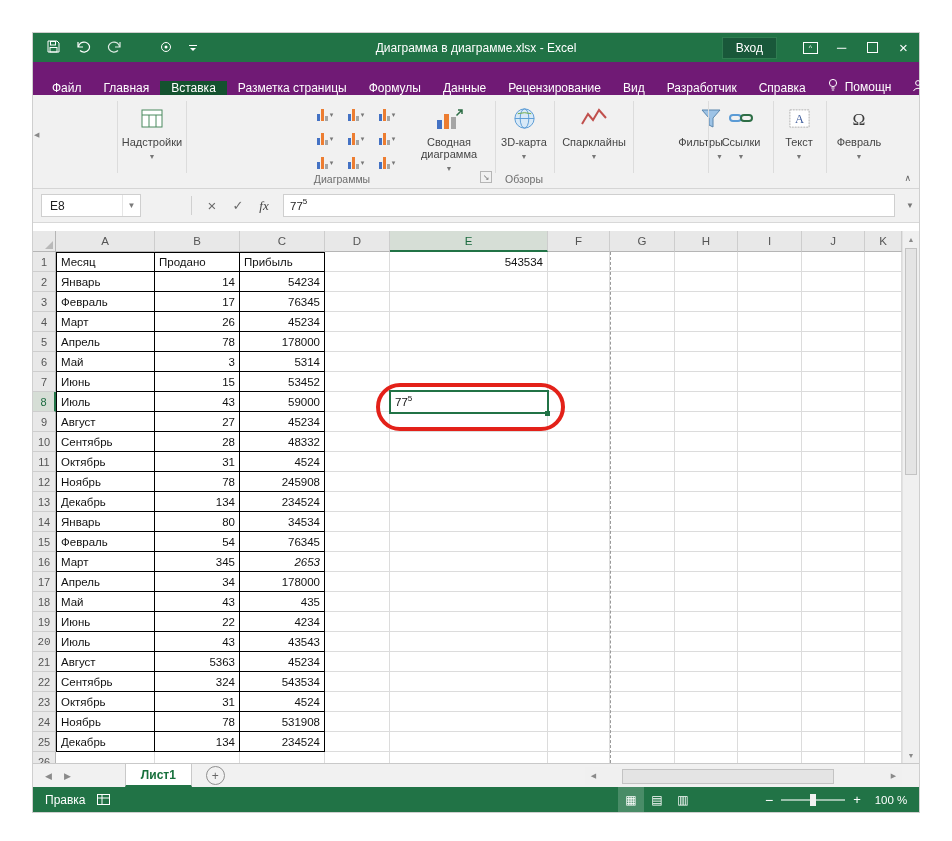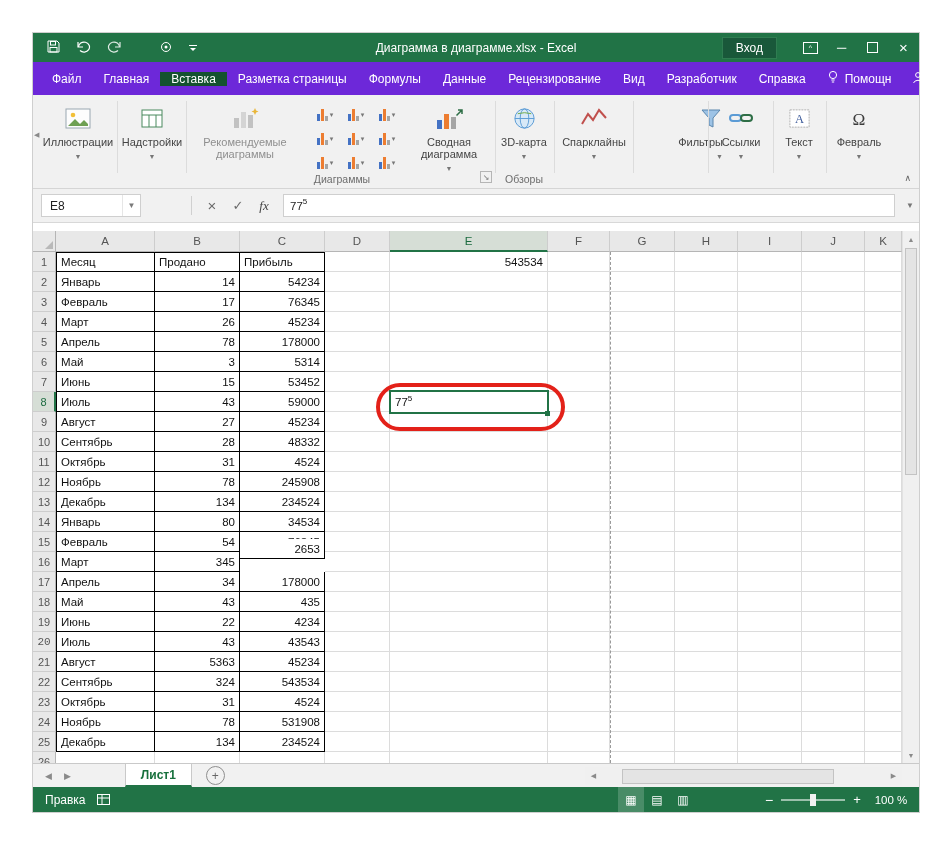--- a/index.html
+++ b/index.html
@@ -11,21 +11,21 @@
   .qat{position:absolute;left:14px;top:0;height:100%;display:flex;align-items:center;gap:16px;z-index:2;}
   .qat .gap{margin-left:22px;}
   .tb-title{position:absolute;left:0;top:0;width:100%;height:100%;display:flex;align-items:center;justify-content:center;font-size:12px;}
   .tb-right{position:absolute;right:0;top:0;height:100%;display:flex;align-items:center;z-index:2;}
   .signin{background:#19583a;border:1px solid #2f7c51;font-size:12px;padding:3px 13px;margin-right:18px;}
   .winbtn{width:31px;height:100%;display:flex;align-items:center;justify-content:center;font-size:13px;}
   .maxglyph{width:9px;height:9px;border:1px solid #fff;display:inline-block;}
   .dispglyph{width:13px;height:10px;border:1px solid #fff;display:inline-flex;align-items:center;justify-content:center;font-size:7px;line-height:1;}
 
   
-  .tabrow{position:absolute;left:0;top:29px;width:100%;height:33px;background:#6d28d9;color:#fff;display:flex;align-items:center;}
+  .tabrow{position:absolute;left:0;top:29px;width:100%;height:33px;background:#701a75;color:#fff;display:flex;align-items:flex-end;}
   #ribbon-tabs{display:flex;align-items:stretch;padding-left:8px;}
   .rtab{display:flex;align-items:center;padding:0 11px;font-size:12px;white-space:nowrap;}
   .rtab.active{background:#14522f;}
   .trr{margin-left:auto;display:flex;align-items:stretch;padding-right:6px;}
   .trtab{display:flex;align-items:center;gap:6px;padding:0 10px;font-size:12px;white-space:nowrap;}
 
   
   .ribbon{position:absolute;left:0;top:62px;width:100%;height:94px;background:#f1f1f1;border-bottom:1px solid #d5d5d5;box-sizing:border-box;}
   .rscroll{position:absolute;left:1px;top:36px;font-size:7px;color:#8a8a8a;}
   .bigbtn{position:absolute;top:4px;height:82px;box-sizing:border-box;display:flex;flex-direction:column;align-items:center;color:#454545;font-size:11px;line-height:12px;text-align:center;}
@@ -177,58 +177,36 @@
               <path d="M2.5 12a4.8 4.2 0 0 1 9 0" fill="none" stroke="#fff"></path>
             </svg></span>
         <span>Поделиться</span>
       </div>
     </div>
   </div>
 
   <div class="ribbon">
     <div class="rscroll">◀</div>
 
-    <div class="bigbtn" style="left:10px;width:70px;">
-      <span class="bicon">
-          <svg width="28" height="25" viewBox="0 0 28 25">
-            <rect x="2" y="3" width="24" height="19" fill="#fdfdfd" stroke="#9aa7b1"></rect>
-            <circle cx="9" cy="9" r="2.3" fill="#f2c038"></circle>
-            <path d="M4 20l7-7 5 5 4-4 4 4v2H4z" fill="#6fa053"></path>
-          </svg>
-        </span>
-      <span class="blabel">Иллюстрации</span>
-      <span class="bcaret">▼</span>
-    </div>
     <div class="gsep" style="left:84px;"></div>
 
     <div class="bigbtn" style="left:88px;width:62px;">
       <span class="bicon">
           <svg width="26" height="25" viewBox="0 0 26 25">
             <rect x="3" y="4" width="20" height="17" fill="#fff" stroke="#4b8a5f"></rect>
             <line x1="3" y1="9" x2="23" y2="9" stroke="#4b8a5f"></line>
             <line x1="10" y1="9" x2="10" y2="21" stroke="#4b8a5f"></line>
             <line x1="17" y1="9" x2="17" y2="21" stroke="#4b8a5f"></line>
           </svg>
         </span>
       <span class="blabel">Надстройки</span>
       <span class="bcaret">▼</span>
     </div>
     <div class="gsep" style="left:153px;"></div>
 
-    <div class="bigbtn disabled" style="left:158px;width:108px;">
-      <span class="bicon">
-          <svg width="30" height="25" viewBox="0 0 30 25">
-            <rect x="4" y="12" width="5" height="10" fill="#c2c2c2"></rect>
-            <rect x="11" y="6" width="5" height="16" fill="#d4d4d4"></rect>
-            <rect x="18" y="9" width="5" height="13" fill="#c2c2c2"></rect>
-            <path d="M25 2l1.1 2.4 2.4 1.1-2.4 1.1L25 9l-1.1-2.4L21.5 5.5l2.4-1.1z" fill="#e9b63a"></path>
-          </svg>
-        </span>
-      <span class="blabel">Рекомендуемые диаграммы</span>
-    </div>
 
     <div id="mini-charts">
         <div class="mini">
           <span class="mico">
             <i></i>
             <i></i>
             <i></i>
           </span>
           <span class="mcar">▾</span>
         </div>
@@ -607,21 +585,21 @@
       <div class="cell" style="left: 357px; top: 309px; width: 158px; height: 20px;"></div>
       <div class="cell" style="left: 515px; top: 309px; width: 62px; height: 20px;"></div>
       <div class="cell" style="left: 577px; top: 309px; width: 65px; height: 20px;"></div>
       <div class="cell" style="left: 642px; top: 309px; width: 63px; height: 20px;"></div>
       <div class="cell" style="left: 705px; top: 309px; width: 64px; height: 20px;"></div>
       <div class="cell" style="left: 769px; top: 309px; width: 63px; height: 20px;"></div>
       <div class="cell" style="left: 832px; top: 309px; width: 37px; height: 20px;"></div>
       <div class="rowh" style="top: 329px; height: 20px;">16</div>
       <div class="cell tr tb tl" style="left: 23px; top: 329px; width: 99px; height: 20px;">Март</div>
       <div class="cell tr tb num" style="left: 122px; top: 329px; width: 85px; height: 20px;">345</div>
-      <div class="cell tr tb num" style="left: 207px; top: 316px; width: 85px; height: 20px;">2653</div>
+      <div class="cell tr tb num" style="left: 207px; top: 329px; width: 85px; height: 20px; font-style: italic;">2653</div>
       <div class="cell" style="left: 292px; top: 329px; width: 65px; height: 20px;"></div>
       <div class="cell" style="left: 357px; top: 329px; width: 158px; height: 20px;"></div>
       <div class="cell" style="left: 515px; top: 329px; width: 62px; height: 20px;"></div>
       <div class="cell" style="left: 577px; top: 329px; width: 65px; height: 20px;"></div>
       <div class="cell" style="left: 642px; top: 329px; width: 63px; height: 20px;"></div>
       <div class="cell" style="left: 705px; top: 329px; width: 64px; height: 20px;"></div>
       <div class="cell" style="left: 769px; top: 329px; width: 63px; height: 20px;"></div>
       <div class="cell" style="left: 832px; top: 329px; width: 37px; height: 20px;"></div>
       <div class="rowh" style="top: 349px; height: 20px;">17</div>
       <div class="cell tr tb tl" style="left: 23px; top: 349px; width: 99px; height: 20px;">Апрель</div>

